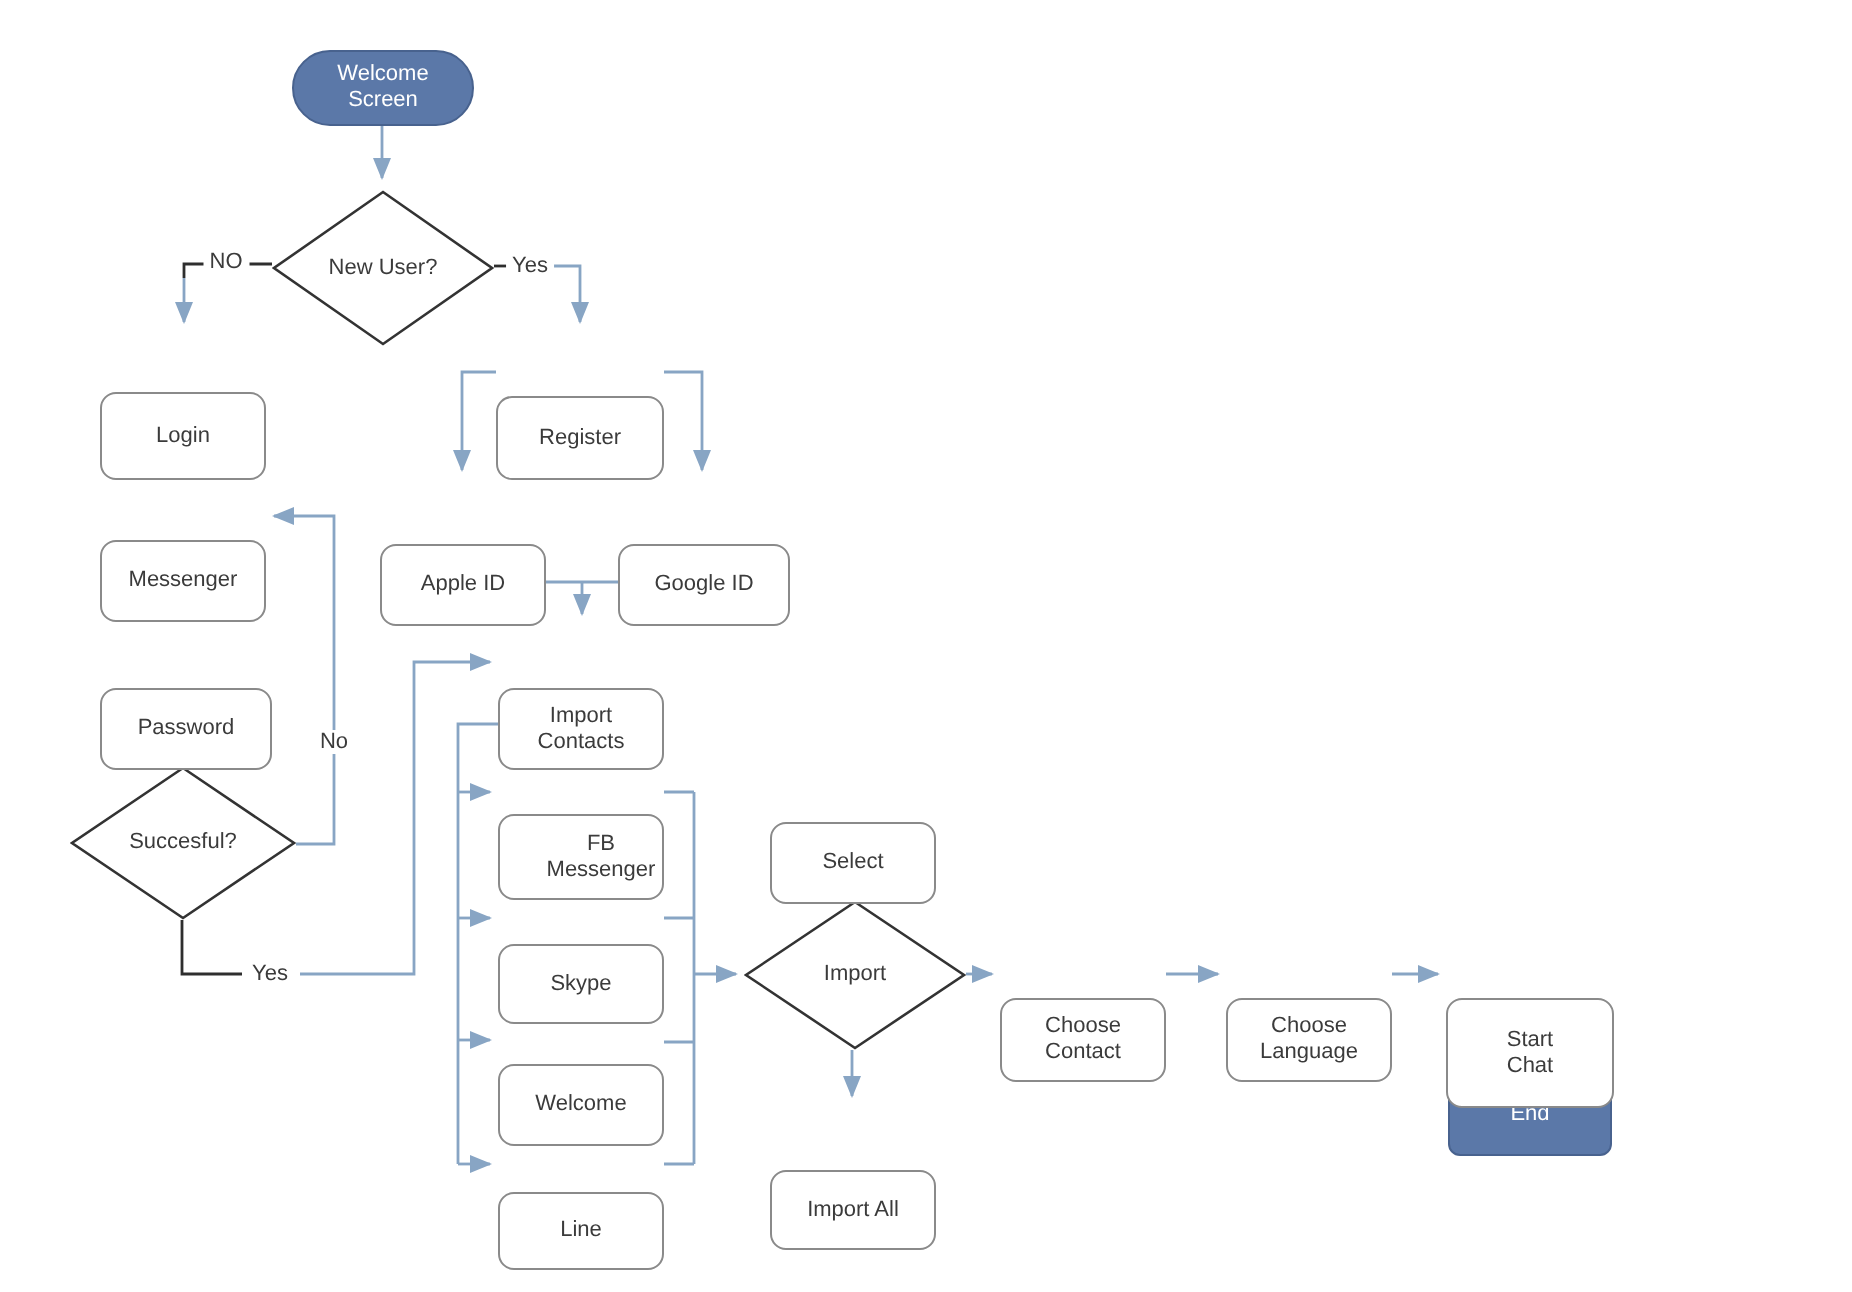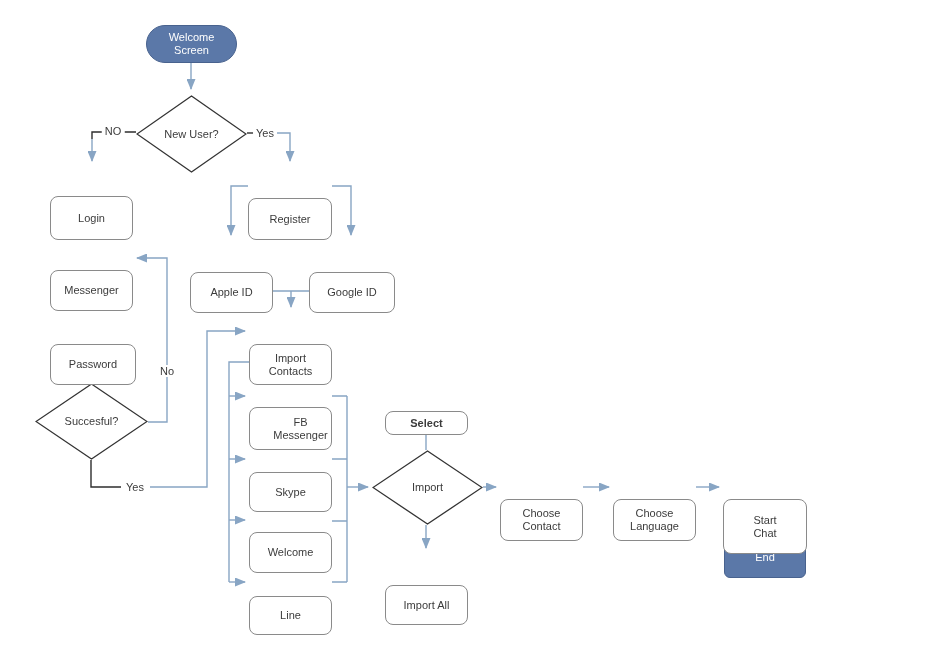--- a/index.html
+++ b/index.html
@@ -135,21 +135,21 @@
     <span class="node-label">Password</span>
   </div>
   <div class="node process" style="left:249px;top:311px;width:83px;height:41px;">
     <span class="node-label">Import
 Contacts</span>
   </div>
   <div class="node process" style="left:249px;top:374px;width:83px;height:43px;padding-left:20px;">
     <span class="node-label">FB
 Messenger</span>
   </div>
-  <div class="node process" style="left:385px;top:378px;width:83px;height:24px;font-weight:bold;">
+  <div class="node process" style="left:385px;top:378px;width:83px;height:41px;">
     <span class="node-label">Select</span>
   </div>
   <div class="node process" style="left:249px;top:439px;width:83px;height:40px;">
     <span class="node-label">Skype</span>
   </div>
   <div class="node process" style="left:500px;top:466px;width:83px;height:42px;">
     <span class="node-label">Choose
 Contact</span>
   </div>
   <div class="node process" style="left:613px;top:466px;width:83px;height:42px;">

